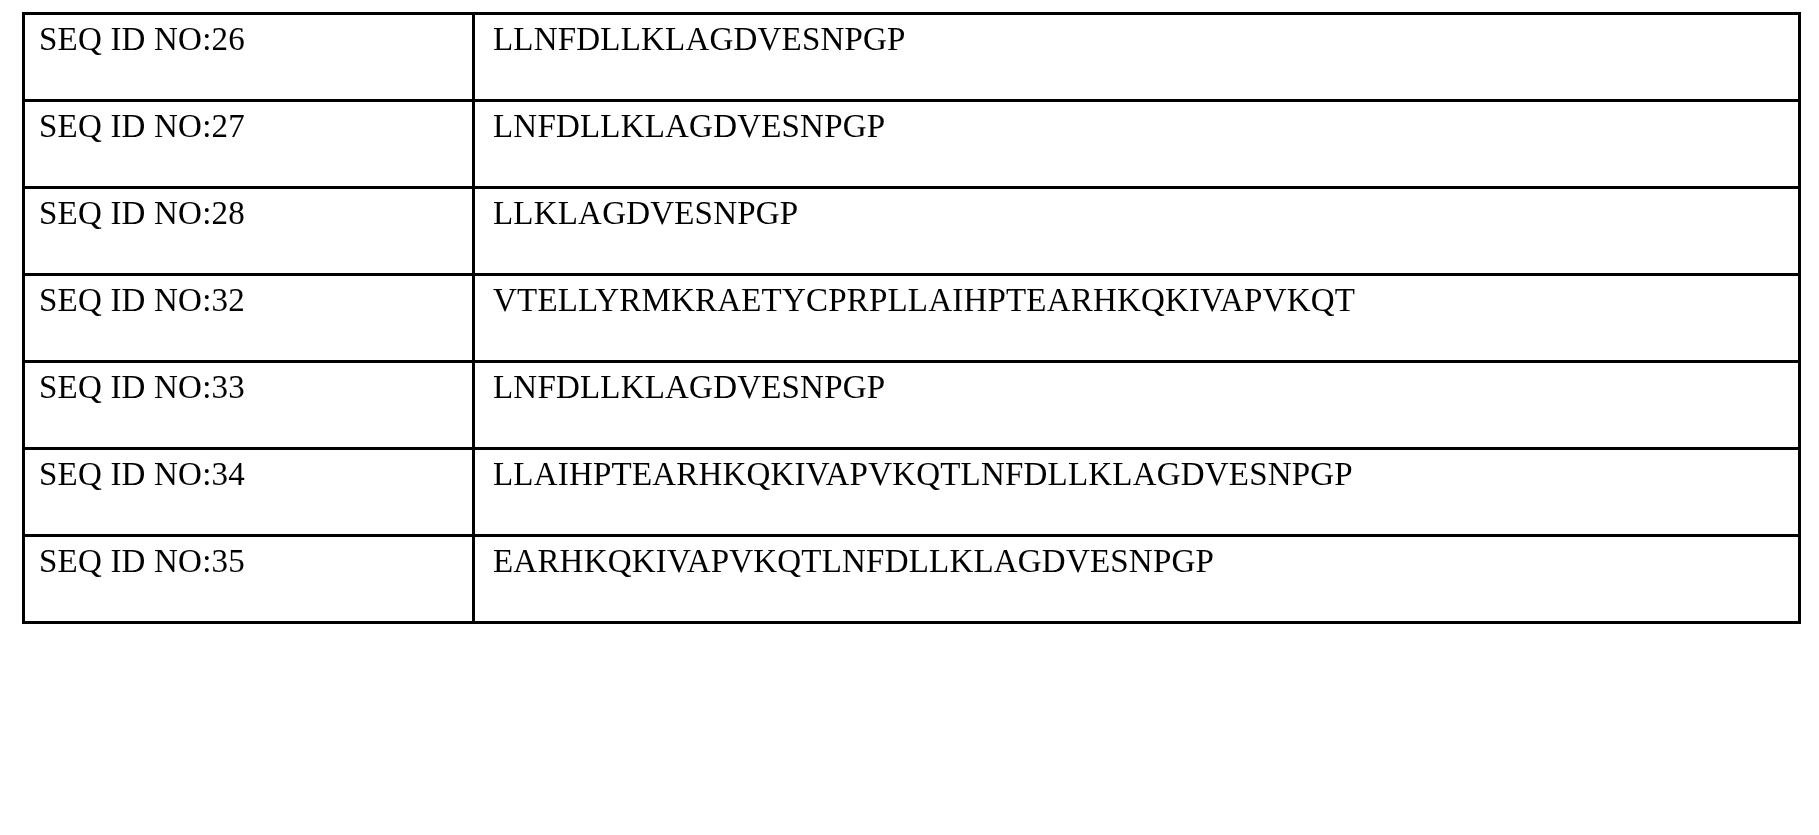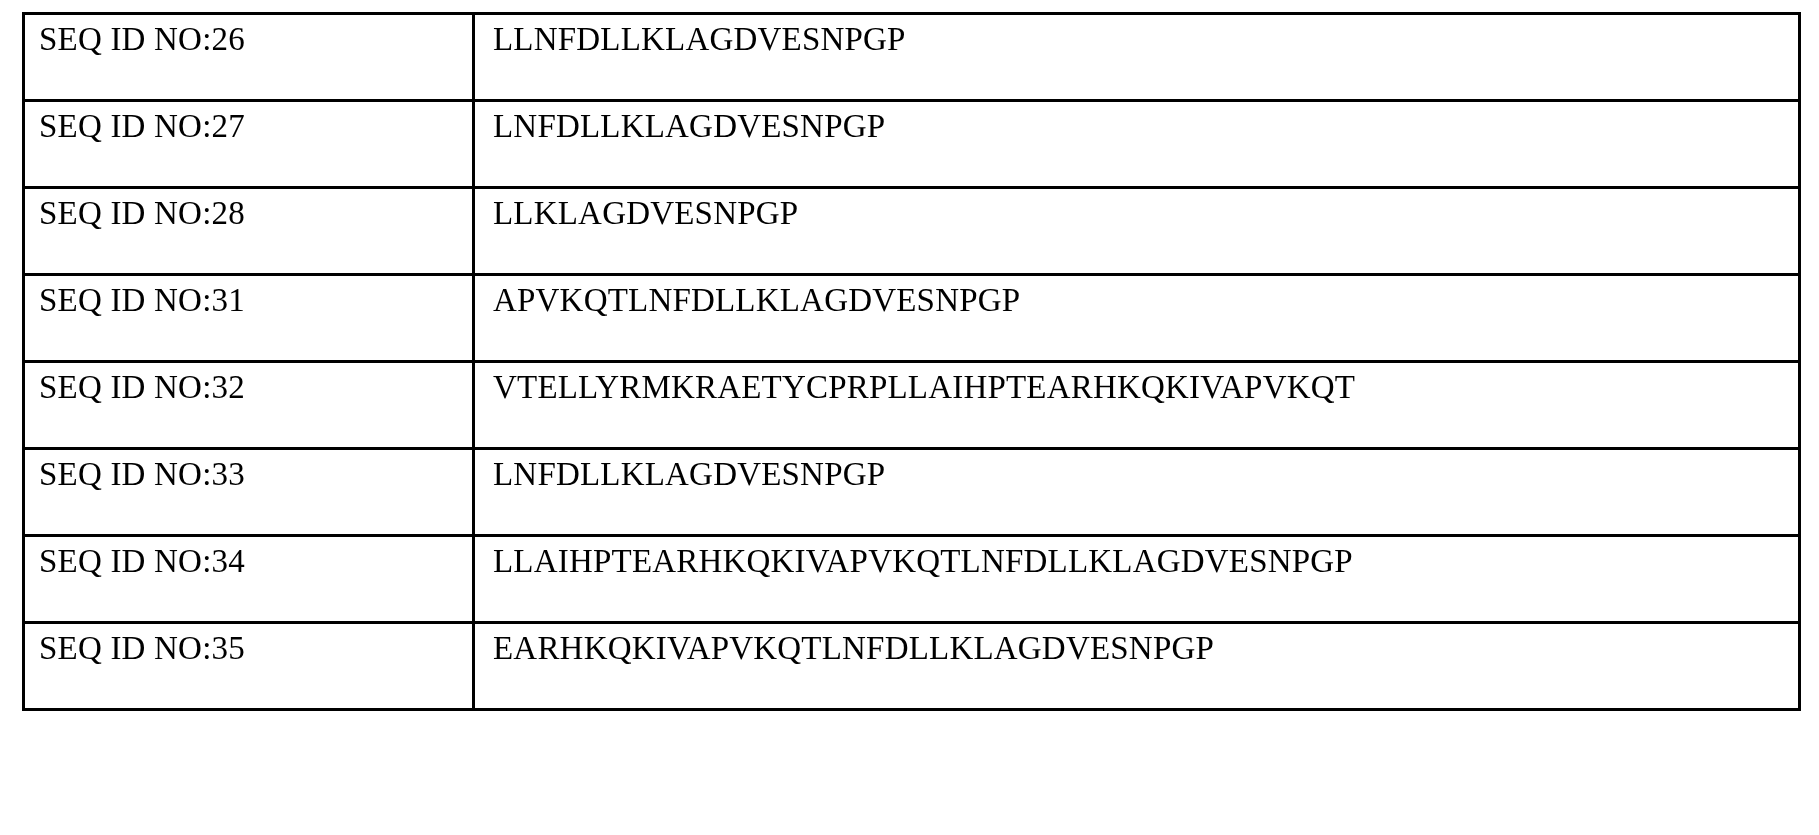--- a/index.html
+++ b/index.html
@@ -64,24 +64,20 @@
       </tr>
       <tr>
         <td class="cell-id">SEQ ID NO:27</td>
         <td class="cell-seq">LNFDLLKLAGDVESNPGP</td>
       </tr>
       <tr>
         <td class="cell-id">SEQ ID NO:28</td>
         <td class="cell-seq">LLKLAGDVESNPGP</td>
       </tr>
       <tr>
-        <td class="cell-id">SEQ ID NO:31</td>
-        <td class="cell-seq">APVKQTLNFDLLKLAGDVESNPGP</td>
-      </tr>
-      <tr>
         <td class="cell-id">SEQ ID NO:32</td>
         <td class="cell-seq">VTELLYRMKRAETYCPRPLLAIHPTEARHKQKIVAPVKQT</td>
       </tr>
       <tr>
         <td class="cell-id">SEQ ID NO:33</td>
         <td class="cell-seq">LNFDLLKLAGDVESNPGP</td>
       </tr>
       <tr>
         <td class="cell-id">SEQ ID NO:34</td>
         <td class="cell-seq">LLAIHPTEARHKQKIVAPVKQTLNFDLLKLAGDVESNPGP</td>

